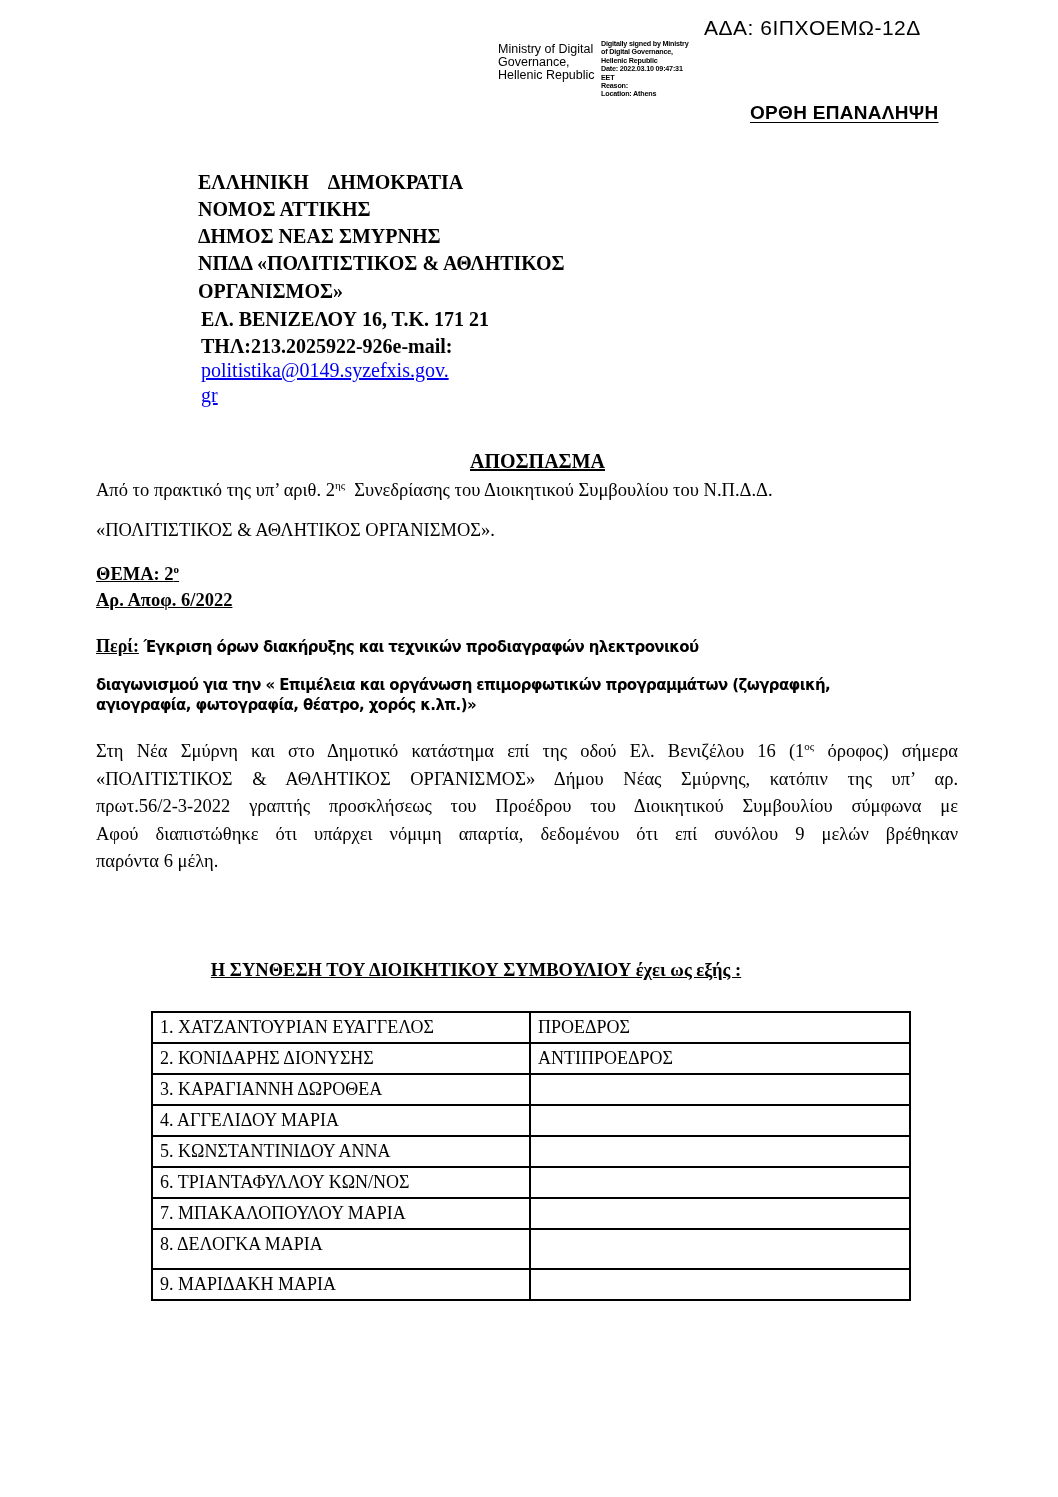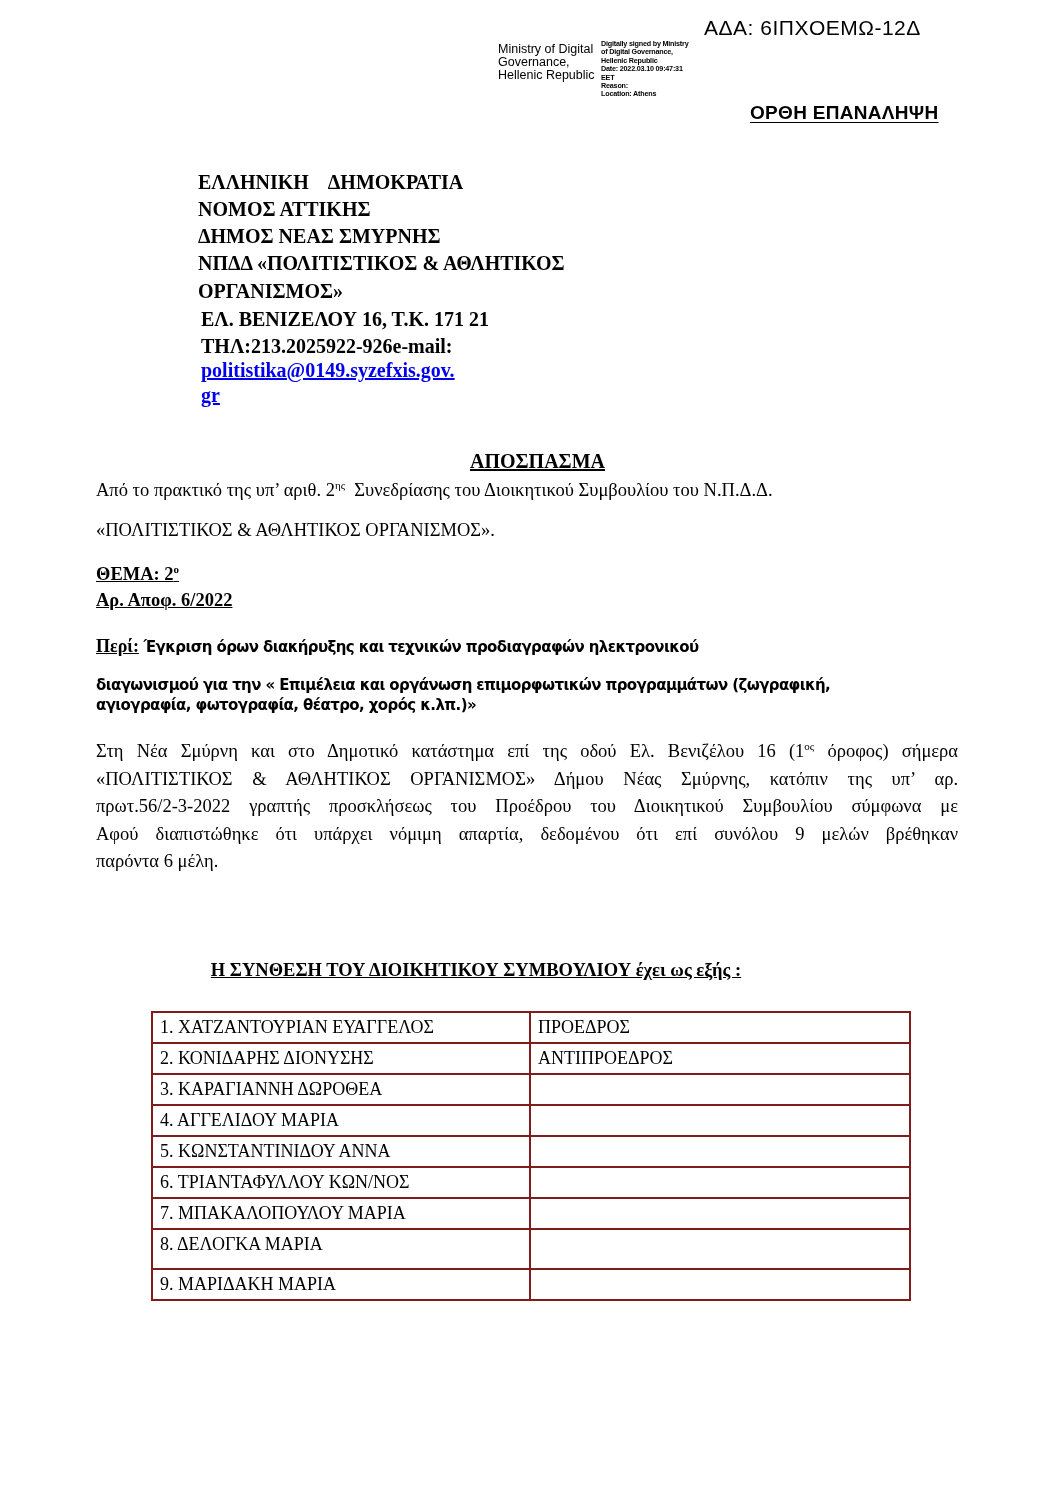--- a/index.html
+++ b/index.html
@@ -7,40 +7,40 @@
   .abs { position: absolute; white-space: nowrap; }
 
   
   .ada { left: 704px; top: 16px; font-family: "Liberation Sans", sans-serif; font-size: 21px; letter-spacing: 0.5px; }
   .ministry { left: 498px; top: 43px; font-family: "Liberation Sans", sans-serif; font-size: 12.5px; line-height: 13px; }
   .sig { left: 601px; top: 40px; font-family: "Liberation Sans", sans-serif; font-size: 7.2px; line-height: 8.4px; font-weight: bold; letter-spacing: -0.2px; }
   .orthi { left: 750px; top: 102px; font-family: "Liberation Sans", sans-serif; font-weight: bold; font-size: 19px; text-decoration: underline; text-underline-offset: 3px; letter-spacing: 0.3px; }
 
   
   .lh { left: 198px; font-weight: bold; font-size: 20px; line-height: 24px; }
-  .lh a, .email-link { color: #0000ee; text-decoration: underline; font-weight: bold; }
+  .lh a, .email-link { color: #0000ee; text-decoration: underline; font-weight: normal; }
 
   
   .apospasma { left: 0; width: 1075px; text-align: center; top: 450px; font-weight: bold; font-size: 20px; text-decoration: underline; }
   .line { left: 96px; font-size: 18.5px; }
   .bold { font-weight: bold; text-decoration: underline; }
   sup { font-size: 11px; vertical-align: super; line-height: 0; }
 
   .peri { left: 96px; font-family: "DejaVu Sans", sans-serif; font-weight: bold; font-size: 15px; letter-spacing: -0.6px; }
   .peri-label { font-family: "Liberation Serif", serif; font-size: 18px; text-decoration: underline; letter-spacing: 0; }
 
   .body-par { left: 96px; top: 738px; width: 862px; font-size: 18.5px; line-height: 27.5px; text-align: justify; white-space: normal; }
   .body-par span.l { display: block; text-align: justify; text-align-last: justify; }
   .body-par span.last { text-align-last: left; }
 
   .synthesis { left: 0; width: 952px; text-align: center; top: 960px; font-weight: bold; font-size: 18.5px; text-decoration: underline; }
 
   
   table.members { position: absolute; left: 151px; top: 1011px; width: 760px; border-collapse: collapse; }
-  table.members td { border: 2px solid #7f1d1d; height: 29px; padding: 0 0 0 7px; font-size: 18px; vertical-align: top; line-height: 28px; }
+  table.members td { border: 2px solid #000000; height: 29px; padding: 0 0 0 7px; font-size: 18px; vertical-align: top; line-height: 28px; }
   table.members td.name { width: 369px; }
   table.members tr.tall td { height: 38px; }
 </style>
 </head>
 <body>
 
 <div class="abs ada">ΑΔΑ: 6ΙΠΧΟΕΜΩ-12Δ</div>
 
 <div class="abs ministry">
   <div>Ministry of Digital</div>

